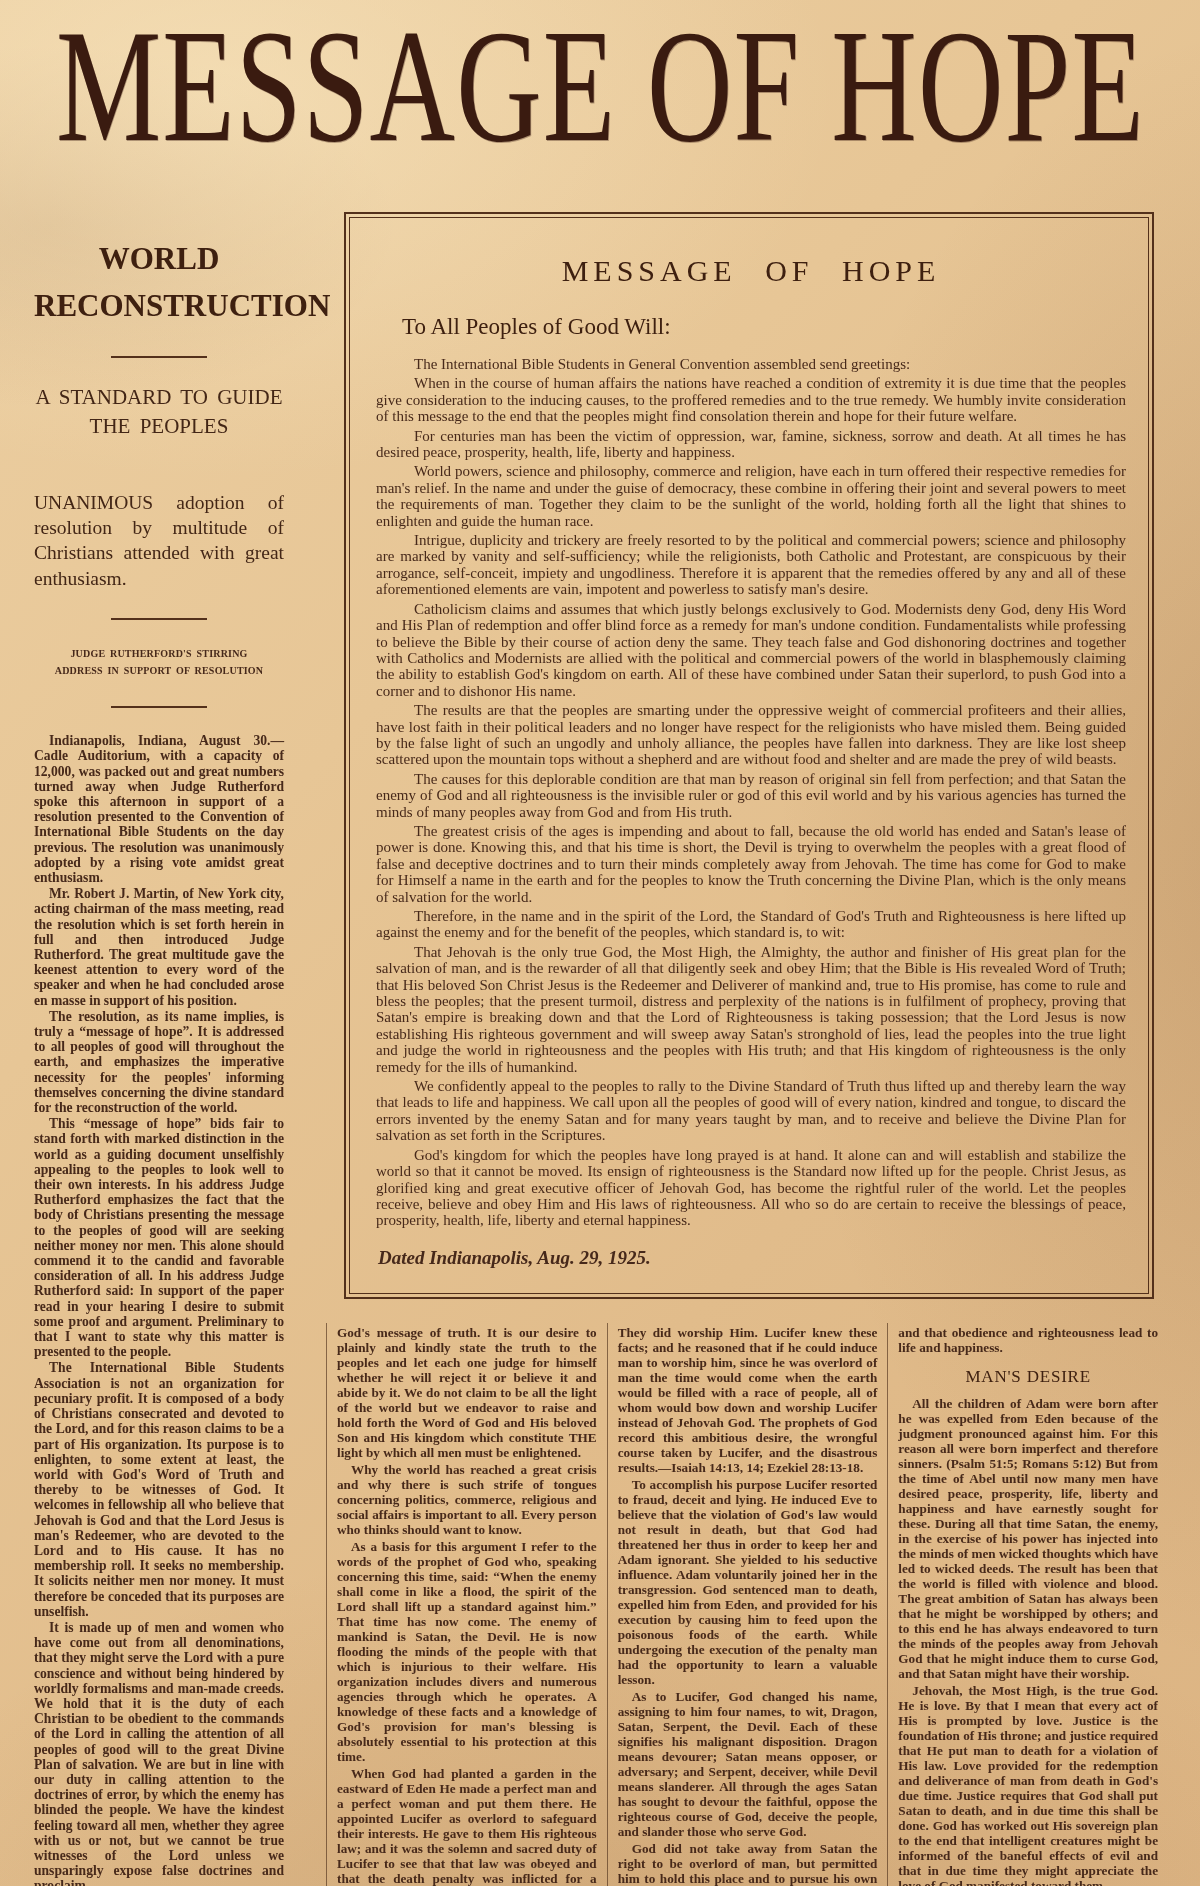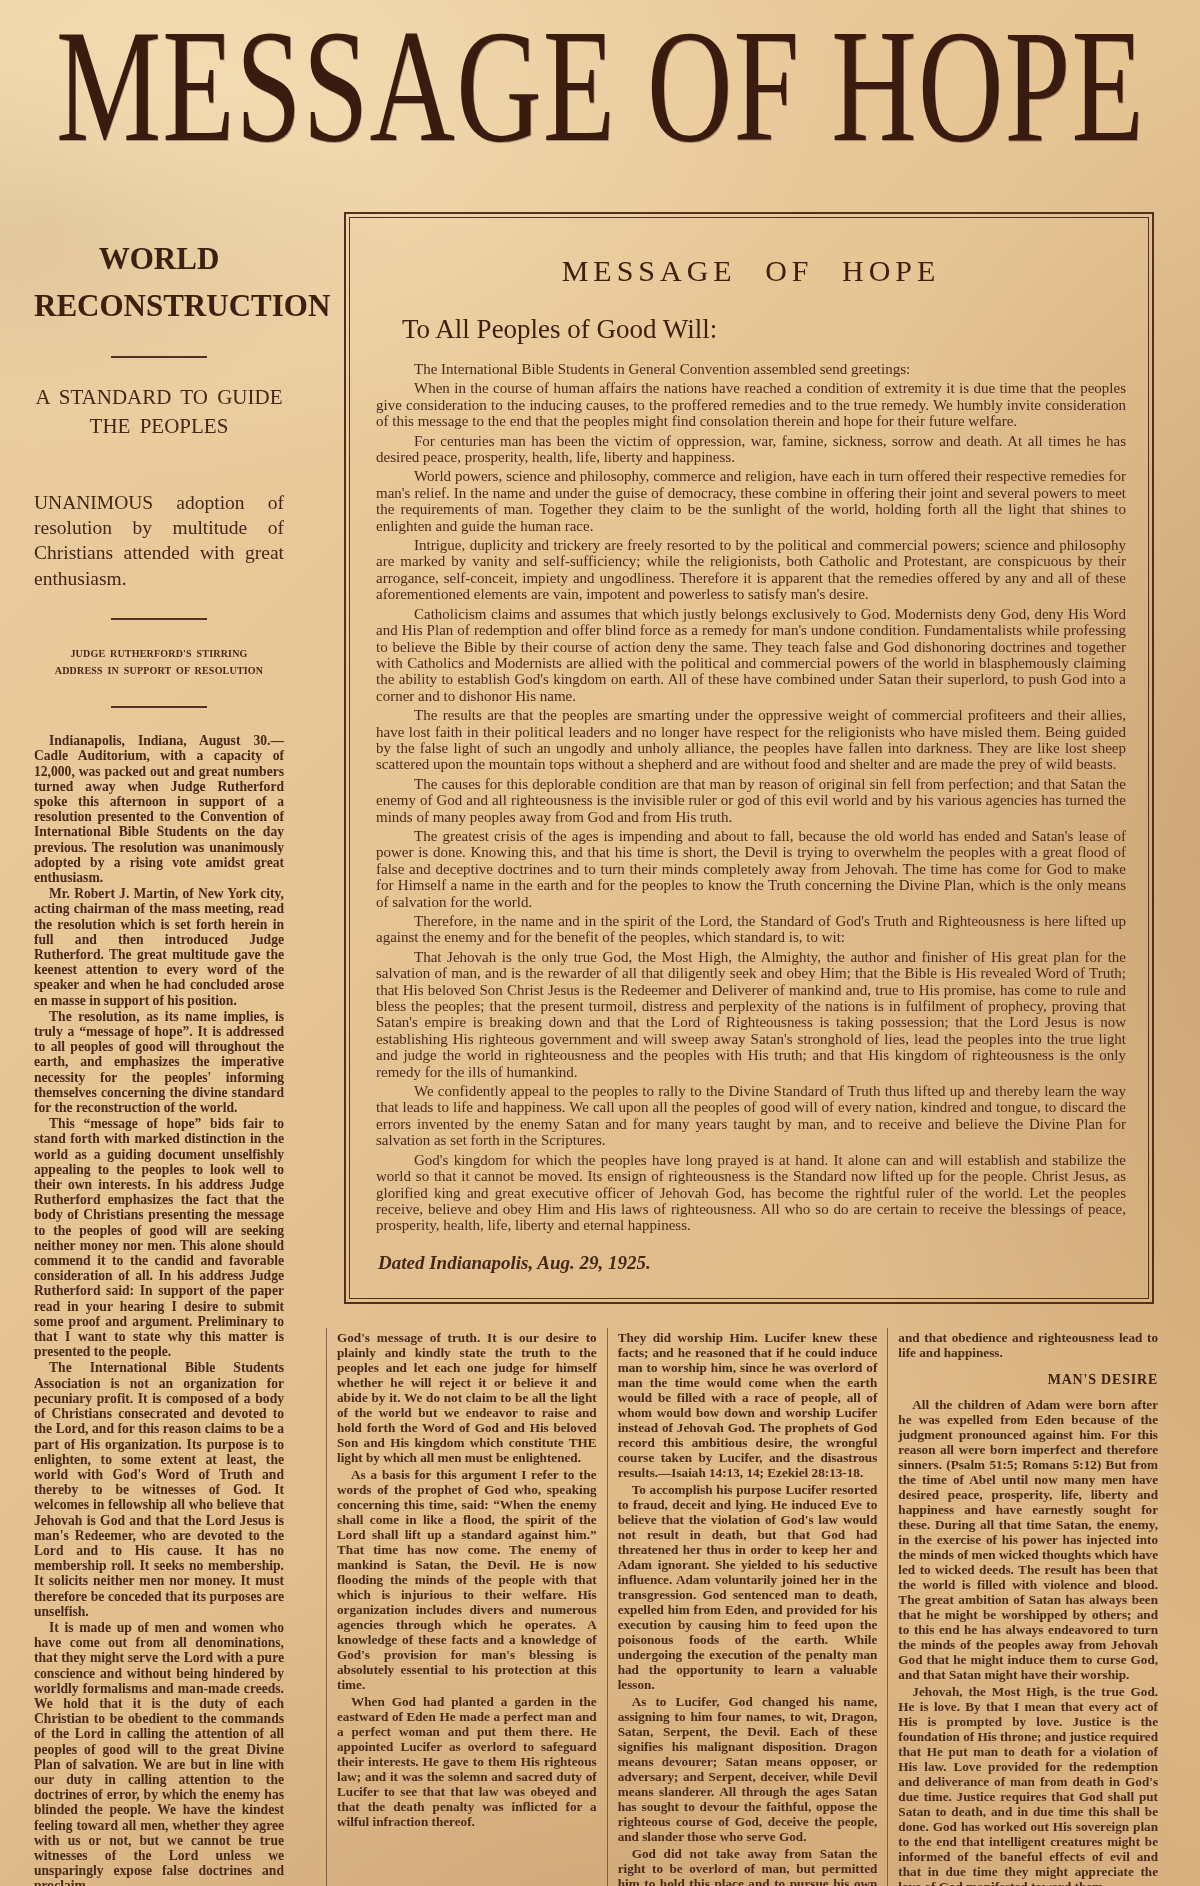--- a/index.html
+++ b/index.html
@@ -38,37 +38,37 @@
                word-spacing:2px; letter-spacing:.2px; padding:0 14px; }
   .lc-body { margin-top:6px; }
   .lc-body p { font-size:13.6px; line-height:15.2px; text-align:justify; text-indent:15px;
                margin:0 0 1px; font-weight:bold; color:#47291a; }
 
   
   .main-box { border:2px solid #53301b; padding:3px; margin:2px 32px 0 30px; }
   .box-inner { border:1px solid #53301b; padding:36px 22px 16px 26px; }
   .panel-heading { text-align:center; font-size:30px; letter-spacing:5px; word-spacing:16px;
                    color:#3e2010; margin:0; font-weight:normal; }
-  .panel-salutation { font-size:27px; margin:26px 0 16px 26px; color:#3e2010; }
+  .panel-salutation { font-size:23px; margin:26px 0 16px 26px; color:#3e2010; }
   .panel-body p { font-size:15px; line-height:16.4px; text-align:justify; text-indent:38px;
                   margin:0 0 3px; font-weight:normal; color:#47291a; }
   .panel-dateline { font-size:19px; font-weight:bold; font-style:italic; margin:18px 0 8px 2px; }
 
   
   .bottom-cols { display:flex; margin:24px 18px 0 12px;
                  border-left:1px solid rgba(70,40,20,.6); }
   .bcol { flex:1; min-width:0; padding:2px 10px 0; }
   .bcol + .bcol { border-left:1px solid rgba(70,40,20,.6); }
   .bcol p { font-size:13.2px; line-height:15px; text-align:justify; text-indent:14px;
             margin:0 0 2px; font-weight:bold; color:#47291a; }
   .bcol p.continuation, .bcol [data-bind-list] p:first-child { }
   [data-name="bottom-column-1"] [data-bind-list] p:first-child { text-indent:0; }
   [data-name="bottom-column-2"] [data-bind-list] p:first-child { text-indent:0; }
   .continuation { text-indent:0 !important; }
-  .bcol-heading { text-align:right; font-weight:bold; font-size:14px; letter-spacing:.8px;
+  .bcol-heading { text-align:center; font-weight:normal; font-size:17px; letter-spacing:.8px;
                   margin:12px 0 9px; color:#3e2010; }
 </style>
 </head>
 <body>
 
 <div class="page" data-name="newspaper-page">
 
   <div class="masthead" data-name="masthead">
     <span class="masthead-title" data-name="masthead-title" data-bind="masthead.title">MESSAGE OF HOPE</span>
   </div>
@@ -115,20 +115,21 @@
               <p data-name="paragraph">God's kingdom for which the peoples have long prayed is at hand. It alone can and will establish and stabilize the world so that it cannot be moved. Its ensign of righteousness is the Standard now lifted up for the people. Christ Jesus, as glorified king and great executive officer of Jehovah God, has become the rightful ruler of the world. Let the peoples receive, believe and obey Him and His laws of righteousness. All who so do are certain to receive the blessings of peace, prosperity, health, life, liberty and eternal happiness.</p>
             </div>
           <div class="panel-dateline" data-name="resolution-dateline" data-bind="resolution_panel.dateline">Dated Indianapolis, Aug. 29, 1925.</div>
         </div>
       </div>
 
       <div class="bottom-cols" data-name="bottom-columns">
         <div class="bcol" data-name="bottom-column-1">
           <div data-name="bottom-column-1-body" data-bind-list="bottom_columns.column_1.paragraphs">
               <p data-name="paragraph">God's message of truth. It is our desire to plainly and kindly state the truth to the peoples and let each one judge for himself whether he will reject it or believe it and abide by it. We do not claim to be all the light of the world but we endeavor to raise and hold forth the Word of God and His beloved Son and His kingdom which constitute THE light by which all men must be enlightened.</p>
+              <p data-name="paragraph">Why the world has reached a great crisis and why there is such strife of tongues concerning politics, commerce, religious and social affairs is important to all. Every person who thinks should want to know.</p>
               <p data-name="paragraph">As a basis for this argument I refer to the words of the prophet of God who, speaking concerning this time, said: “When the enemy shall come in like a flood, the spirit of the Lord shall lift up a standard against him.” That time has now come. The enemy of mankind is Satan, the Devil. He is now flooding the minds of the people with that which is injurious to their welfare. His organization includes divers and numerous agencies through which he operates. A knowledge of these facts and a knowledge of God's provision for man's blessing is absolutely essential to his protection at this time.</p>
               <p data-name="paragraph">When God had planted a garden in the eastward of Eden He made a perfect man and a perfect woman and put them there. He appointed Lucifer as overlord to safeguard their interests. He gave to them His righteous law; and it was the solemn and sacred duty of Lucifer to see that that law was obeyed and that the death penalty was inflicted for a wilful infraction thereof.</p>
             </div>
         </div>
         <div class="bcol" data-name="bottom-column-2">
           <div data-name="bottom-column-2-body" data-bind-list="bottom_columns.column_2.paragraphs">
               <p data-name="paragraph">They did worship Him. Lucifer knew these facts; and he reasoned that if he could induce man to worship him, since he was overlord of man the time would come when the earth would be filled with a race of people, all of whom would bow down and worship Lucifer instead of Jehovah God. The prophets of God record this ambitious desire, the wrongful course taken by Lucifer, and the disastrous results.—Isaiah 14:13, 14; Ezekiel 28:13-18.</p>
               <p data-name="paragraph">To accomplish his purpose Lucifer resorted to fraud, deceit and lying. He induced Eve to believe that the violation of God's law would not result in death, but that God had threatened her thus in order to keep her and Adam ignorant. She yielded to his seductive influence. Adam voluntarily joined her in the transgression. God sentenced man to death, expelled him from Eden, and provided for his execution by causing him to feed upon the poisonous foods of the earth. While undergoing the execution of the penalty man had the opportunity to learn a valuable lesson.</p>
               <p data-name="paragraph">As to Lucifer, God changed his name, assigning to him four names, to wit, Dragon, Satan, Serpent, the Devil. Each of these signifies his malignant disposition. Dragon means devourer; Satan means opposer, or adversary; and Serpent, deceiver, while Devil means slanderer. All through the ages Satan has sought to devour the faithful, oppose the righteous course of God, deceive the people, and slander those who serve God.</p>
               <p data-name="paragraph">God did not take away from Satan the right to be overlord of man, but permitted him to hold this place and to pursue his own wicked and unrighteous course in order that man might learn from experience a lesson that sin and unrighteousness lead to disaster</p>

